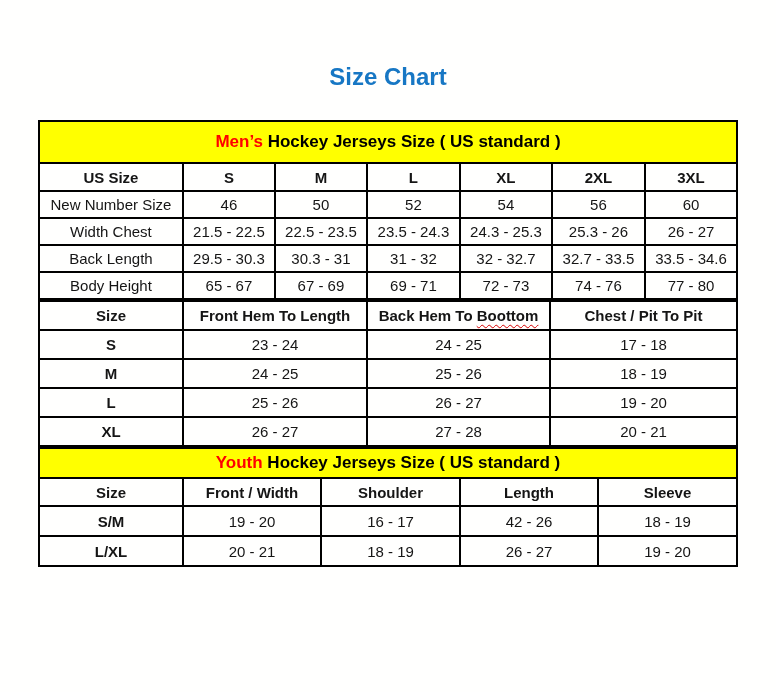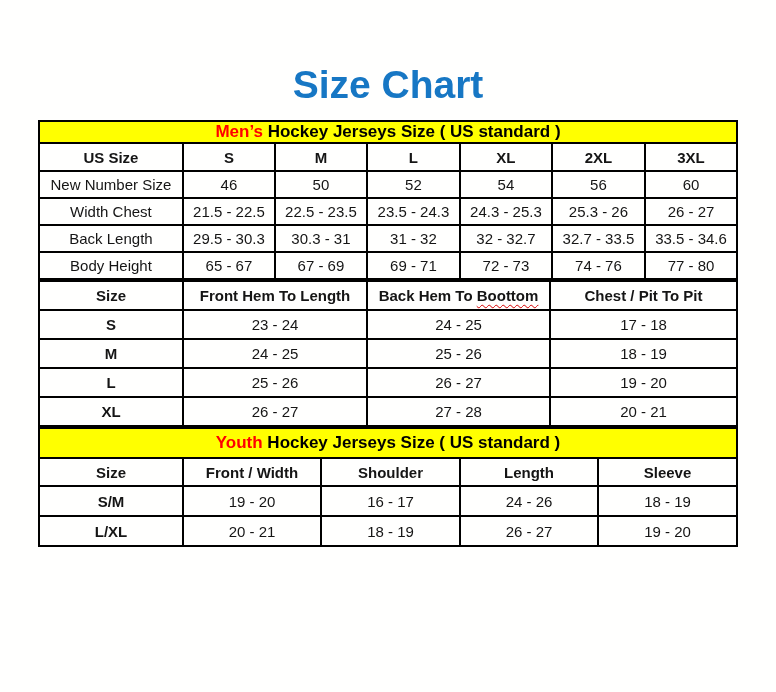--- a/index.html
+++ b/index.html
@@ -9,37 +9,37 @@
     --line-black:#000000;
   }
   *{box-sizing:border-box;}
   html,body{margin:0;padding:0;background:#ffffff;}
   .page{
     width:776px;height:692px;background:#fffffe;overflow:hidden;
     font-family:"Liberation Sans",sans-serif;color:#111;
   }
   .page-title{
     margin:0;padding-top:64px;height:120px;
-    text-align:center;font-size:39px;font-weight:bold;
+    text-align:center;font-size:24px;font-weight:bold;
     color:var(--title-blue);line-height:1.1;letter-spacing:0px;
   }
   table.size-table{
     width:698px;margin:0 auto;border-collapse:collapse;table-layout:fixed;
     font-size:15px;color:#151515;
   }
   table.size-table th,table.size-table td{
     border:2px solid var(--line-black);
     text-align:center;vertical-align:middle;
     padding:0 2px;overflow:hidden;white-space:nowrap;
   }
   tr.banner-row th{
     background:var(--band-yellow);
     font-size:17px;font-weight:bold;color:#000;
   }
-  .mens  tr.banner-row th{height:22px;}
+  .mens  tr.banner-row th{height:42px;}
   .womens tr.banner-row th{height:36px;}
   .youth tr.banner-row th{height:30px;}
   .banner-highlight{color:var(--accent-red);}
   tr.cols-row th{font-weight:bold;height:28px;}
   .womens tr.cols-row th{height:29px;}
   .mens  tbody tr{height:27px;}
   .womens tbody tr{height:29px;}
   .youth tbody tr{height:30px;}
   td.row-label{font-weight:normal;}
   .womens td.row-label,.youth td.row-label{font-weight:bold;}
@@ -181,21 +181,21 @@
             <th>Shoulder</th>
             <th>Length</th>
             <th>Sleeve</th>
           </tr>
         </thead>
         <tbody>
           <tr>
             <td class="row-label">S/M</td>
             <td>19 - 20</td>
             <td>16 - 17</td>
-            <td>24 - 26</td>
+            <td>42 - 26</td>
             <td>18 - 19</td>
           </tr>
           <tr>
             <td class="row-label">L/XL</td>
             <td>20 - 21</td>
             <td>18 - 19</td>
             <td>26 - 27</td>
             <td>19 - 20</td>
           </tr>
         </tbody>

